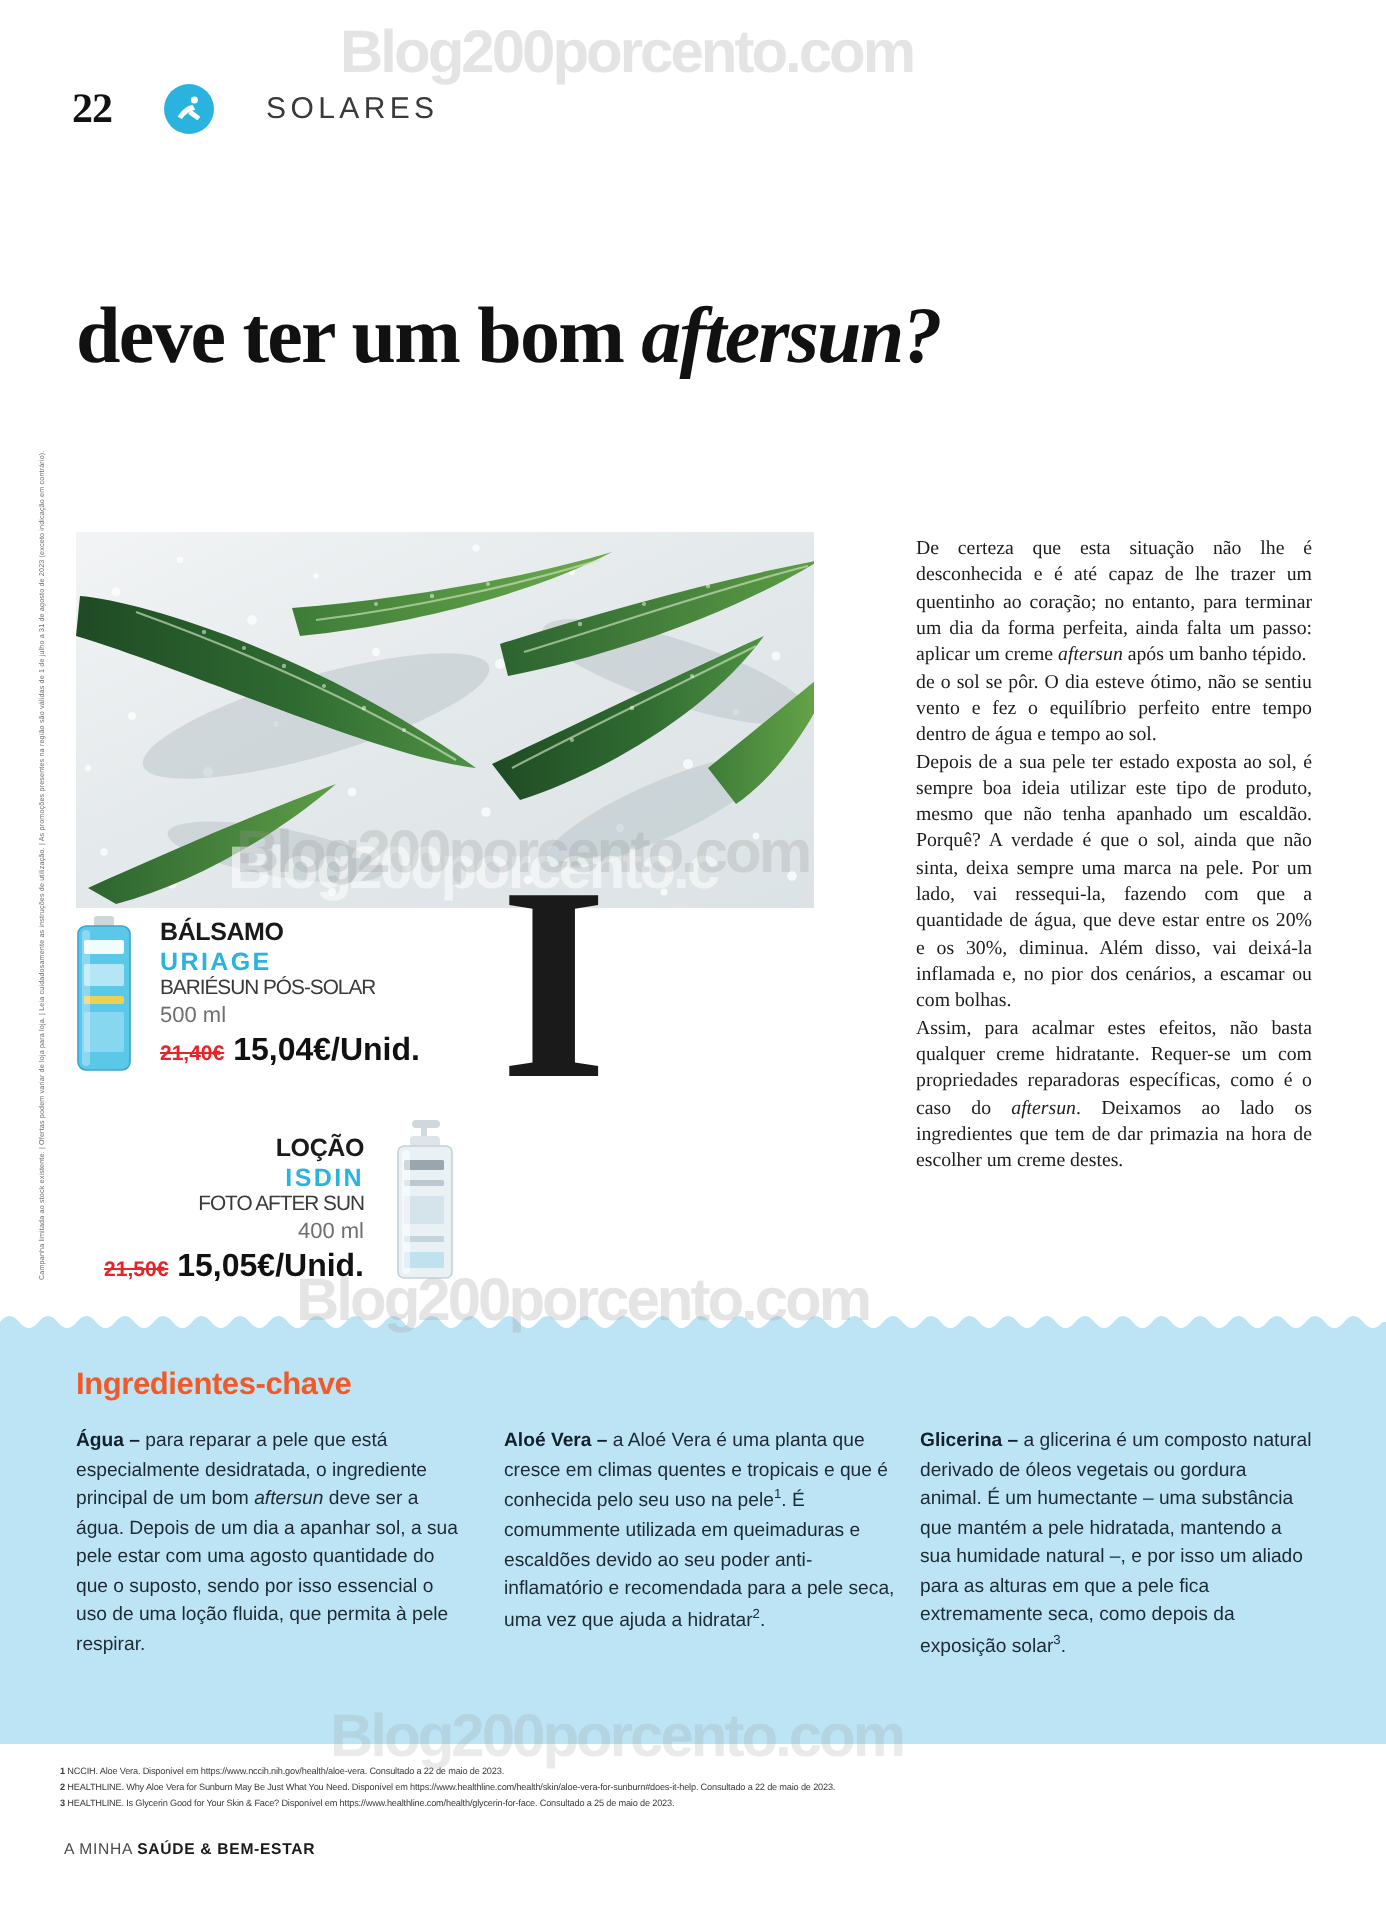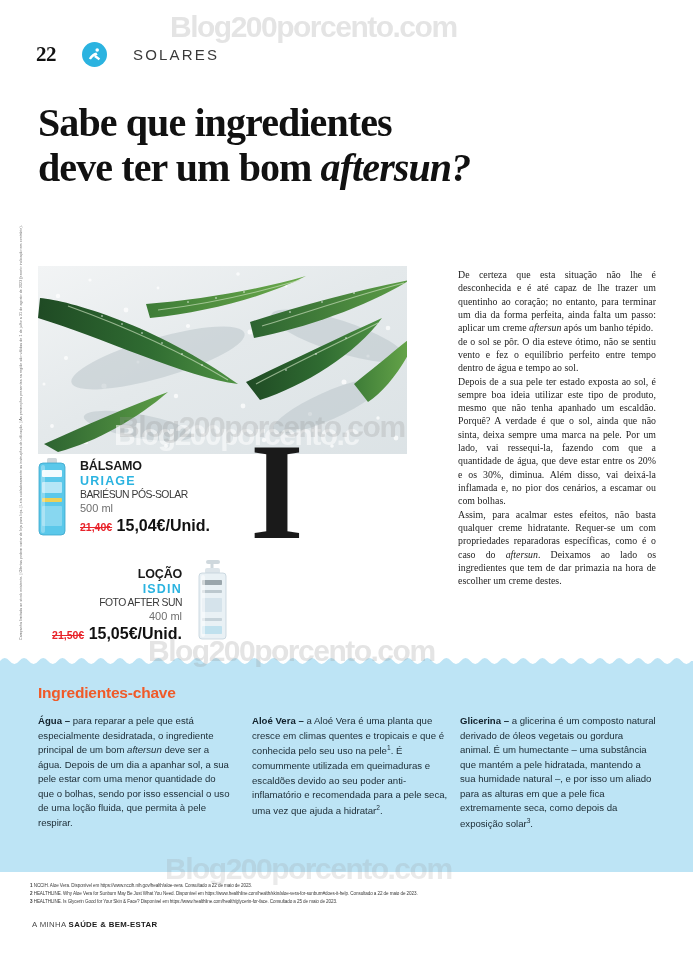--- a/index.html
+++ b/index.html
@@ -254,21 +254,21 @@
       <svg width="17" height="17" viewBox="0 0 24 24">
         <circle cx="15.8" cy="5.6" r="2.5" fill="#ffffff"></circle>
         <path d="M4 17.5 C7 12.5, 11 9.5, 14.5 9.2 L16.5 12.5 C13 13.2, 9.5 15.5, 7 19 Z" fill="#ffffff"></path>
         <path d="M13.5 12.5 L20 17.5 L18 20 L11.5 15.5 Z" fill="#ffffff"></path>
       </svg>
     </span>
     <span class="cat-label">SOLARES</span>
   </div>
 
   <h1 class="headline">
-    <span>Sabe que ingredientes</span><br>
+    <br>
     <span>deve ter um bom </span><span class="ital">aftersun?</span>
   </h1>
 
 
   <div class="photo">
     <svg width="404" height="188" viewBox="0 0 404 188">
       <defs>
         <linearGradient id="bgGrad" x1="0" y1="0" x2="1" y2="1">
           <stop offset="0%" stop-color="#f2f4f5"></stop>
           <stop offset="45%" stop-color="#e4e9eb"></stop>
@@ -433,21 +433,21 @@
     <p><span>Assim, para acalmar estes efeitos, não basta qualquer creme hidratante. Requer-se um com propriedades reparadoras específicas, como é o caso do </span><span class="ital">aftersun</span><span>. Deixamos ao lado os ingredientes que tem de dar primazia na hora de escolher um creme destes.</span></p>
   </div>
 
   <svg class="panel-wave" viewBox="0 0 693 12" preserveAspectRatio="none">
     <path d="M0,12 L0,6 Q4.8,0 9.6,6 T19.2,6 T28.8,6 T38.4,6 T48,6 T57.6,6 T67.2,6 T76.8,6 T86.4,6 T96,6 T105.6,6 T115.2,6 T124.8,6 T134.4,6 T144,6 T153.6,6 T163.2,6 T172.8,6 T182.4,6 T192,6 T201.6,6 T211.2,6 T220.8,6 T230.4,6 T240,6 T249.6,6 T259.2,6 T268.8,6 T278.4,6 T288,6 T297.6,6 T307.2,6 T316.8,6 T326.4,6 T336,6 T345.6,6 T355.2,6 T364.8,6 T374.4,6 T384,6 T393.6,6 T403.2,6 T412.8,6 T422.4,6 T432,6 T441.6,6 T451.2,6 T460.8,6 T470.4,6 T480,6 T489.6,6 T499.2,6 T508.8,6 T518.4,6 T528,6 T537.6,6 T547.2,6 T556.8,6 T566.4,6 T576,6 T585.6,6 T595.2,6 T604.8,6 T614.4,6 T624,6 T633.6,6 T643.2,6 T652.8,6 T662.4,6 T672,6 T681.6,6 T691.2,6 L693,6 L693,12 Z" fill="#bde4f5"></path>
   </svg>
   <div class="panel"></div>
   <div class="panel-title">Ingredientes-chave</div>
 
   <div class="ing-col ing-1">
-    <b>Água</b><b> – </b><span>para reparar a pele que está especialmente desidratada, o ingrediente principal de um bom </span><span class="ital">aftersun</span><span> deve ser a água. Depois de um dia a apanhar sol, a sua pele estar com uma menor quantidade do que o bolhas, sendo por isso essencial o uso de uma loção fluida, que permita à pele respirar.</span>
+    <b>Água</b><b> – </b><span>para reparar a pele que está especialmente desidratada, o ingrediente principal de um bom </span><span class="ital">aftersun</span><span> deve ser a água. Depois de um dia a apanhar sol, a sua pele estar com uma agosto quantidade do que o suposto, sendo por isso essencial o uso de uma loção fluida, que permita à pele respirar.</span>
   </div>
 
   <div class="ing-col ing-2">
     <b>Aloé Vera</b><b> – </b><span>a Aloé Vera é uma planta que cresce em climas quentes e tropicais e que é conhecida pelo seu uso na pele</span><sup>1</sup><span>. É comummente utilizada em queimaduras e escaldões devido ao seu poder anti-inflamatório e recomendada para a pele seca, uma vez que ajuda a hidratar</span><sup>2</sup><span>.</span>
   </div>
 
   <div class="ing-col ing-3">
     <b>Glicerina</b><b> – </b><span>a glicerina é um composto natural derivado de óleos vegetais ou gordura animal. É um humectante – uma substância que mantém a pele hidratada, mantendo a sua humidade natural –, e por isso um aliado para as alturas em que a pele fica extremamente seca, como depois da exposição solar</span><sup>3</sup><span>.</span>
   </div>
 

